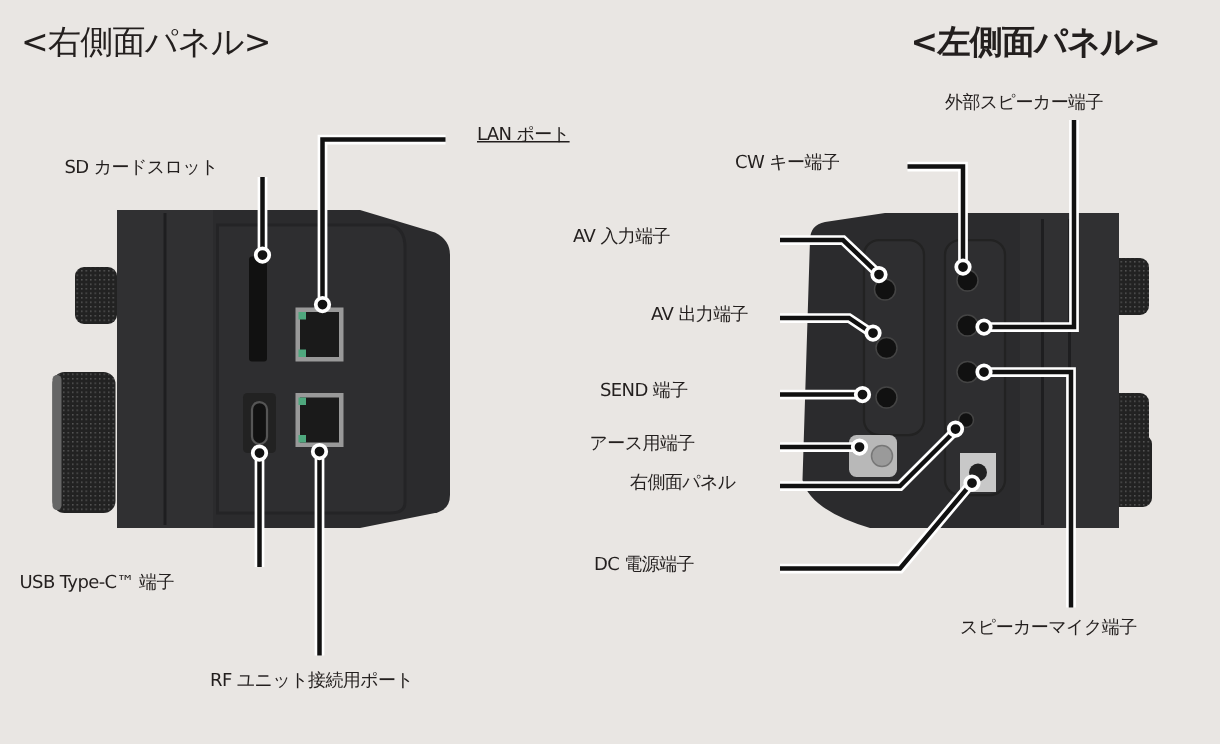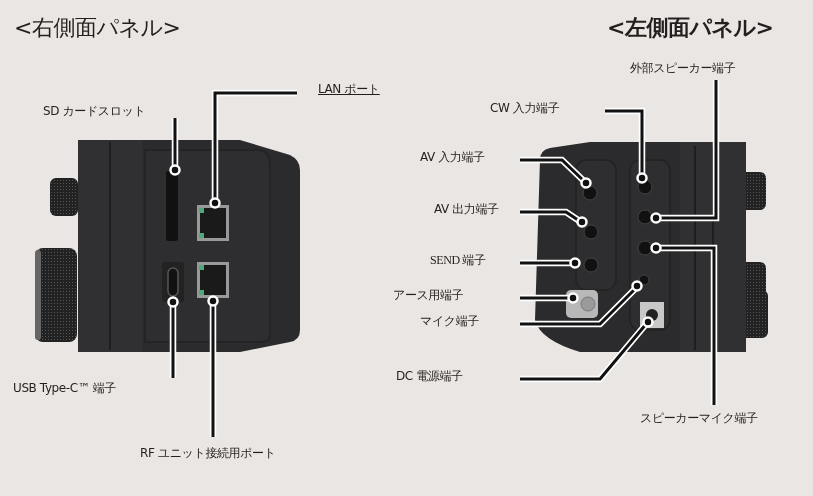--- a/index.html
+++ b/index.html
@@ -134,20 +134,20 @@
     <circle class="dot" cx="648" cy="322" r="4.5"></circle>
   </g>
 </svg>
 
 <div class="lbl" style="left:43px;top:103px;">SD カードスロット</div>
 <div class="lbl" style="left:318px;top:81px;text-decoration:underline;">LAN ポート</div>
 <div class="lbl" style="left:13px;top:380px;">USB Type-C™ 端子</div>
 <div class="lbl" style="left:140px;top:445px;">RF ユニット接続用ポート</div>
 
 <div class="lbl" style="left:630px;top:60px;">外部スピーカー端子</div>
-<div class="lbl" style="left:490px;top:100px;">CW 入力端子</div>
-<div class="lbl" style="left:420px;top:149px;">AV 入力端子</div>
+<div class="lbl" style="left:490px;top:100px;">CW キー端子</div>
+<div class="lbl" style="left:382px;top:149px;">AV 入力端子</div>
 <div class="lbl" style="left:398px;top:201px;margin-left:36px;">AV 出力端子</div>
-<div class="lbl" style="left:430px;top:252px;font-family:Liberation Serif, serif;">SEND 端子</div>
+<div class="lbl" style="left:400px;top:252px;">SEND 端子</div>
 <div class="lbl" style="left:393px;top:287px;">アース用端子</div>
-<div class="lbl" style="left:420px;top:313px;">マイク端子</div>
+<div class="lbl" style="left:420px;top:313px;">右側面パネル</div>
 <div class="lbl" style="left:396px;top:368px;">DC 電源端子</div>
 <div class="lbl" style="left:640px;top:410px;">スピーカーマイク端子</div>
 
 </body></html>

